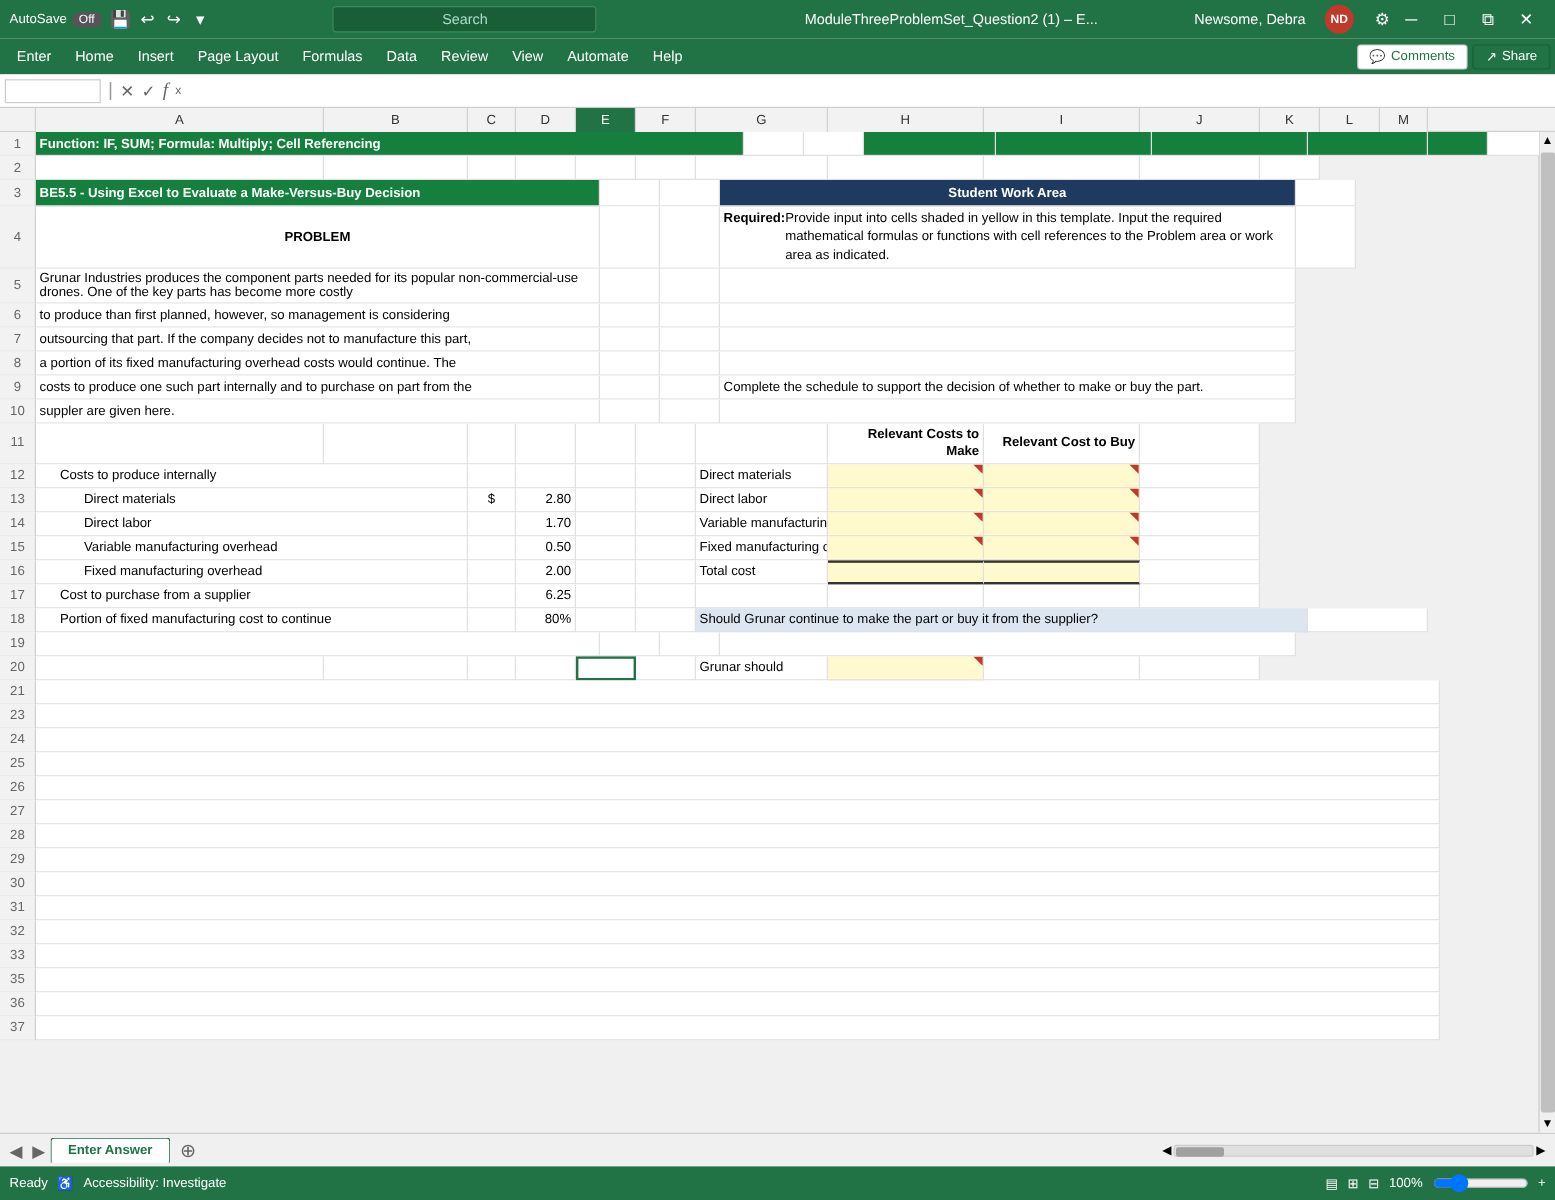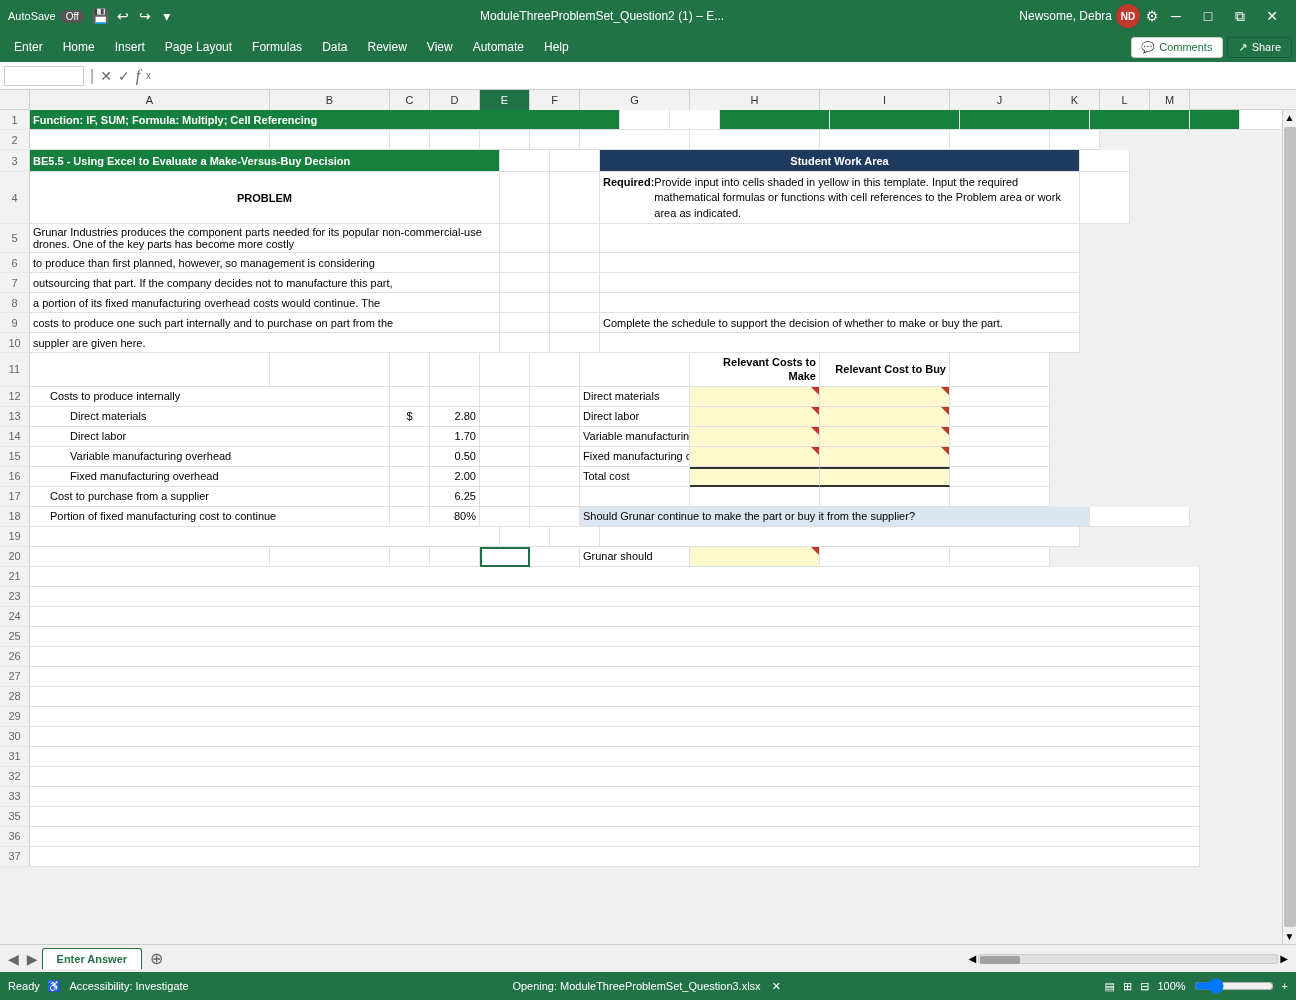--- a/index.html
+++ b/index.html
@@ -10,21 +10,21 @@
       display: flex; align-items: center; background: #217346; color: white;
       height: 32px; padding: 0 8px; user-select: none;
     }
     .title-bar .autosave { display: flex; align-items: center; gap: 4px; font-size: 11px; margin-right: 8px; }
     .autosave-toggle { background: #555; border-radius: 10px; padding: 1px 6px; font-size: 10px; }
     .title-bar .title-icons { display: flex; gap: 6px; margin-right: 10px; }
     .title-icon { width: 16px; height: 16px; display: flex; align-items: center; justify-content: center; font-size: 14px; cursor: pointer; }
     .title-center { flex: 1; text-align: center; font-size: 12px; }
     .search-box { background: #1a5e38; border: 1px solid #3a8a5c; border-radius: 3px; padding: 3px 24px; color: white; font-size: 12px; width: 220px; text-align: center; }
     .search-box::placeholder { color: #adc; }
-    .title-right { display: flex; align-items: center; gap: 4px; font-size: 12px; }
+    .title-right { display: flex; align-items: center; gap: 16px; font-size: 12px; }
     .user-avatar { background: #c0392b; border-radius: 50%; width: 24px; height: 24px; display: flex; align-items: center; justify-content: center; font-size: 10px; font-weight: bold; color: white; }
     .win-buttons { display: flex; gap: 0; }
     .win-btn { width: 32px; height: 32px; display: flex; align-items: center; justify-content: center; cursor: pointer; font-size: 14px; }
 
     
     .menu-bar {
       display: flex; align-items: center; background: #217346; color: white;
       height: 30px; padding: 0 4px;
     }
     .menu-item { padding: 4px 10px; cursor: pointer; font-size: 12px; border-radius: 3px; }
@@ -88,20 +88,23 @@
 <div class="title-bar">
   <div class="autosave">
     <span>AutoSave</span>
     <span class="autosave-toggle">Off</span>
   </div>
   <div class="title-icons">
     <span class="title-icon">💾</span>
     <span class="title-icon">↩</span>
     <span class="title-icon">↪</span>
     <span class="title-icon">▾</span>
+  </div>
+  <div class="title-center">
+    <input type="text" class="search-box" placeholder="Search" style="">
   </div>
   <div style="flex:1; text-align:center; font-size:12px;">ModuleThreeProblemSet_Question2 (1) – E...</div>
   <div class="title-right">
     <span>Newsome, Debra</span>
     <div class="user-avatar">ND</div>
     <span class="title-icon">⚙</span>
   </div>
   <div class="win-buttons">
     <div class="win-btn">─</div>
     <div class="win-btn">□</div>
@@ -493,24 +496,20 @@
     <span style="cursor:pointer;font-size:10px;">▶</span>
   </div>
 </div>
 
 <div class="status-bar">
   <div class="status-left">
     <span>Ready</span>
     <span>♿</span>
     <span>Accessibility: Investigate</span>
   </div>
-  <div class="status-msg">
-    <span>Opening: ModuleThreeProblemSet_Question3.xlsx</span>
-    <span style="margin-left:8px;cursor:pointer;">✕</span>
-  </div>
   <div class="status-right">
     <span style="cursor:pointer;" title="Normal">▤</span>
     <span style="cursor:pointer;" title="Page Layout">⊞</span>
     <span style="cursor:pointer;" title="Page Break">⊟</span>
     <span>100%</span>
     <input type="range" min="10" max="400" value="100" style="width: 80px;">
     <span style="cursor:pointer;">+</span>
   </div>
 </div>
 

